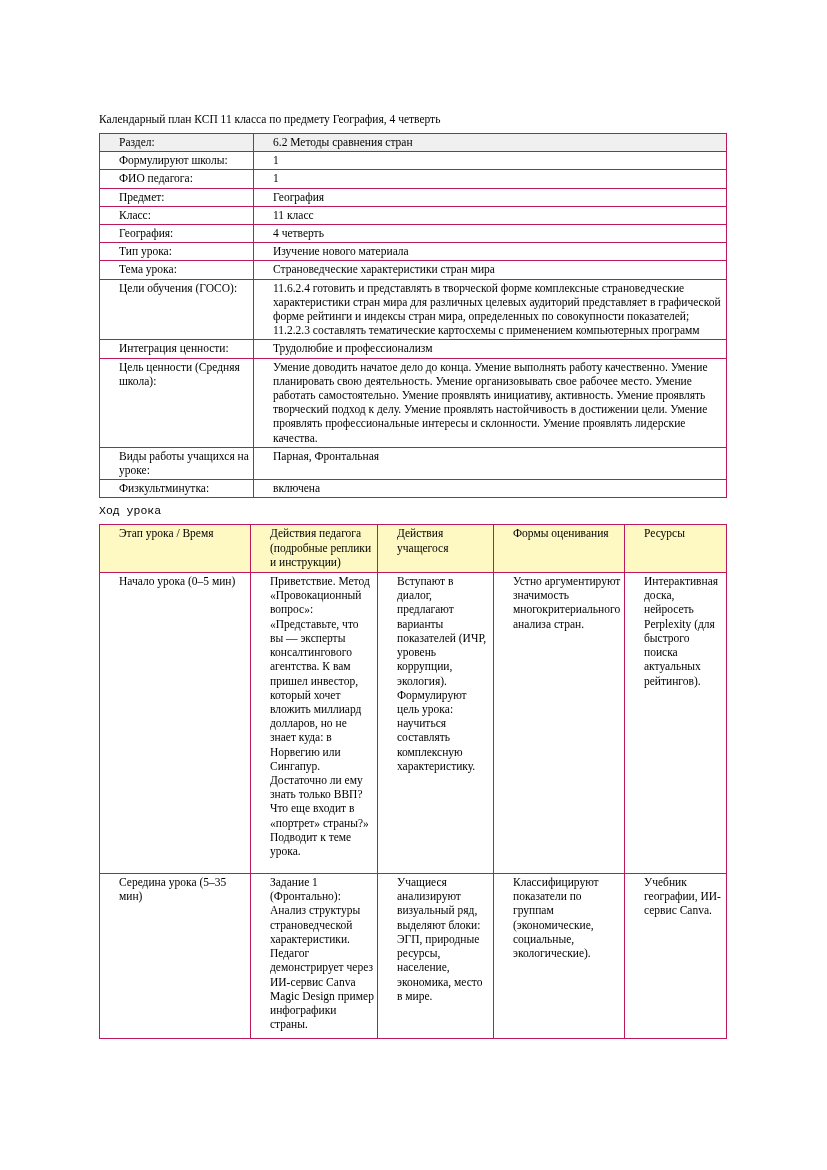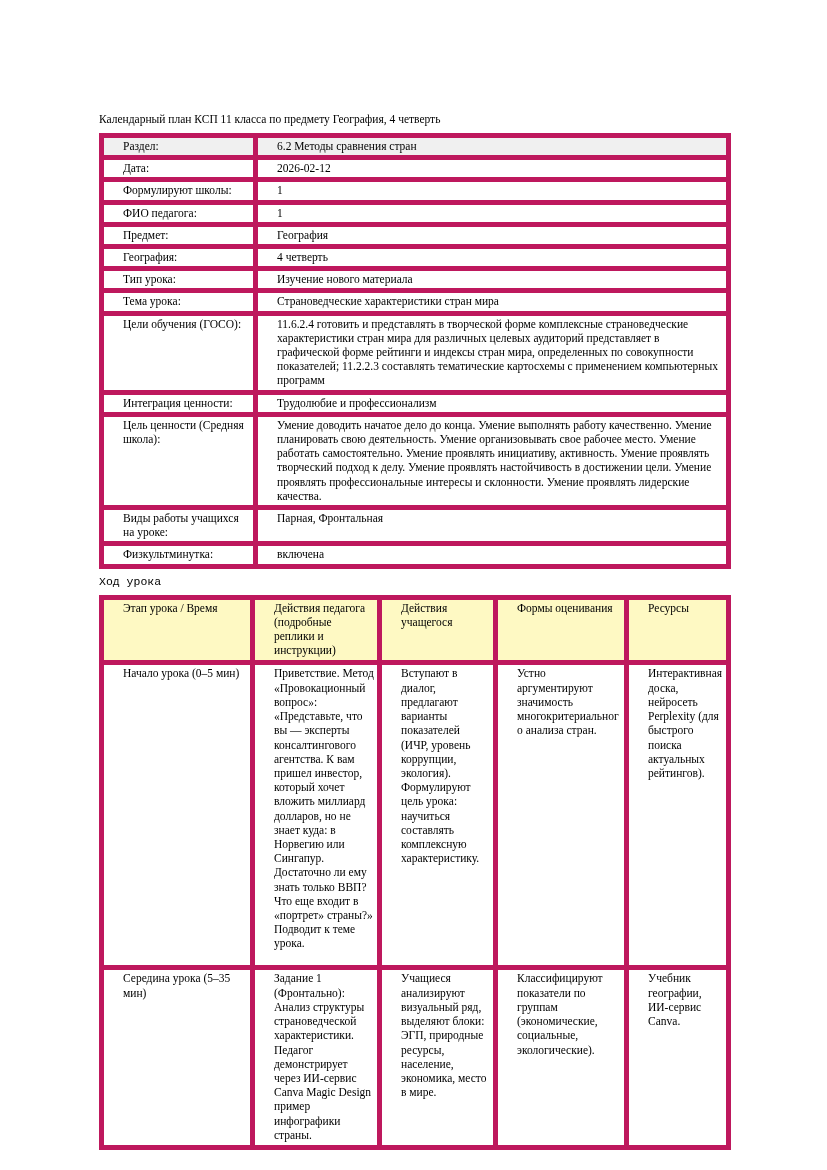--- a/index.html
+++ b/index.html
@@ -37,21 +37,21 @@
     font-family: Liberation Mono, monospace;
   }
   table {
     border-collapse: collapse;
     width: 627px;
     table-layout: fixed;
     font-size: 11.5px;
     line-height: 14.2px;
   }
   table td {
-    border: 5px solid #be185d;
+    border: 1px solid #be185d;
     vertical-align: top;
     padding: 1px 3px 2px 19px;
     word-wrap: break-word;
     overflow-wrap: break-word;
     hyphens: none;
   }
   
   .t-info col.c-label { width: 154px; }
   .t-info col.c-value { width: 473px; }
   .t-info tr.first-row td { background: #f0f0f0; }
@@ -79,34 +79,34 @@
     <colgroup>
       <col class="c-label">
       <col class="c-value">
     </colgroup>
     <tbody>
       <tr class="first-row">
         <td class="label">Раздел:</td>
         <td class="value">6.2 Методы сравнения стран</td>
       </tr>
       <tr>
-        <td class="label">Дата:</td>
-        <td class="value">2026-02-12</td>
-      </tr>
-      <tr>
         <td class="label">Формулируют школы:</td>
         <td class="value">1</td>
       </tr>
       <tr>
         <td class="label">ФИО педагога:</td>
         <td class="value">1</td>
       </tr>
       <tr>
         <td class="label">Предмет:</td>
         <td class="value">География</td>
+      </tr>
+      <tr>
+        <td class="label">Класс:</td>
+        <td class="value">11 класс</td>
       </tr>
       <tr>
         <td class="label">География:</td>
         <td class="value">4 четверть</td>
       </tr>
       <tr>
         <td class="label">Тип урока:</td>
         <td class="value">Изучение нового материала</td>
       </tr>
       <tr>

